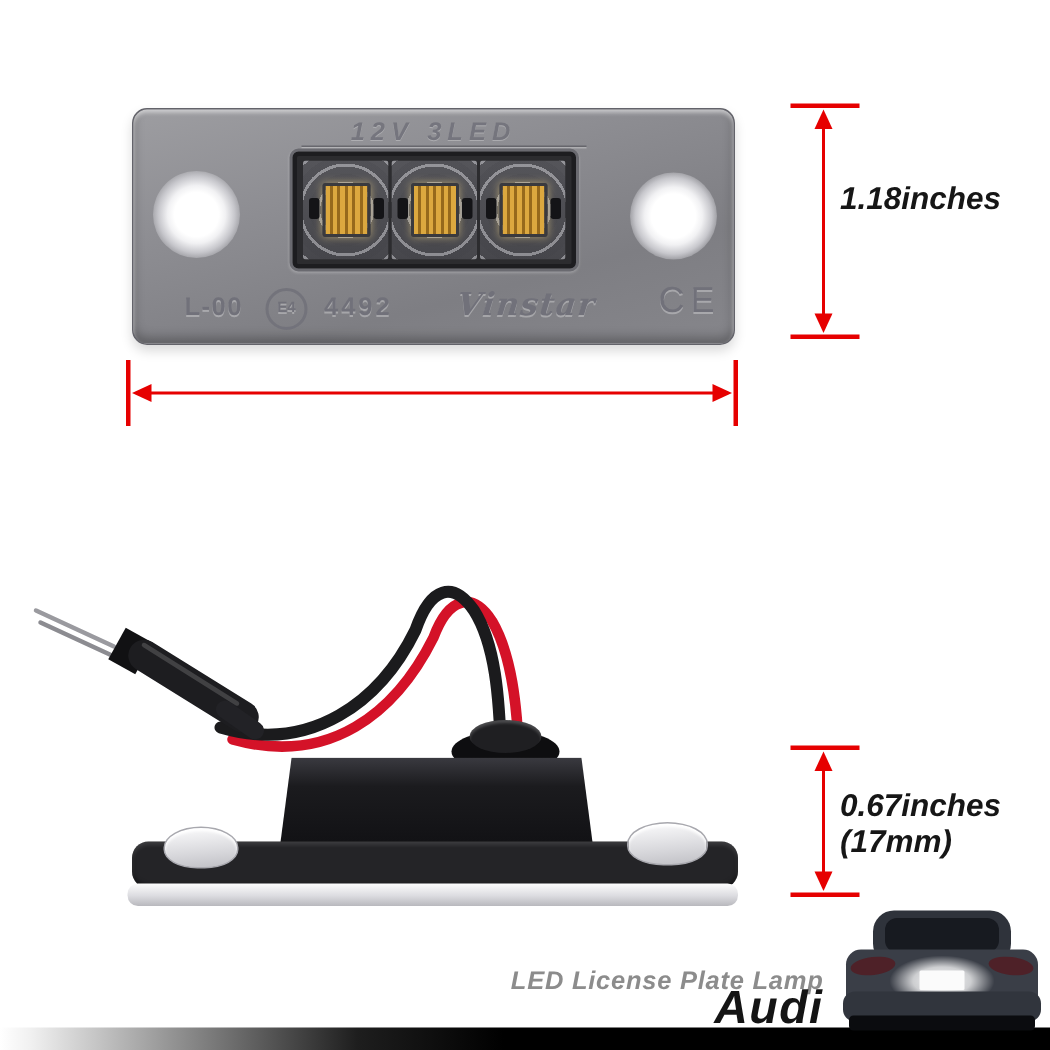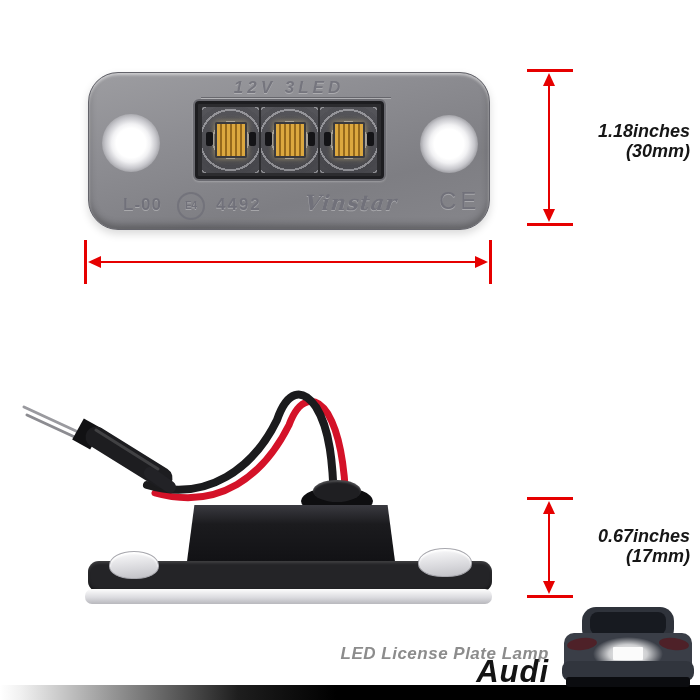--- a/index.html
+++ b/index.html
@@ -1,20 +1,20 @@
 <!DOCTYPE html>
 <html><head>
 <meta charset="utf-8">
 <style>
   html,body{margin:0;padding:0;}
   body{font-family:"Liberation Sans",sans-serif;background:#fff;}
   #canvas{position:relative;width:700px;height:700px;background:#ffffff;overflow:hidden;}
 
   
-  .lamp-front{position:absolute;left:88px;top:72px;width:400px;height:156px;border-radius:30px;
+  .lamp-front{position:absolute;left:88px;top:72px;width:400px;height:156px;border-radius:10px;
     background:linear-gradient(165deg,#9d9da1 0%,#8d8d92 35%,#7e7e83 70%,#86868b 100%);
     border:1px solid #63636a;
     box-shadow:inset 0 2px 3px rgba(255,255,255,.55),inset 0 -4px 7px rgba(0,0,0,.28),0 4px 8px rgba(0,0,0,.15);}
   .engraved{color:#71717a;text-shadow:0 1px 0 rgba(255,255,255,.3);}
   .eng-top{position:absolute;left:0;right:0;top:5px;text-align:center;font-size:17px;font-weight:bold;
     font-style:italic;letter-spacing:4px;opacity:.85;}
   .eng-line{position:absolute;left:112px;right:98px;top:24px;height:0;border-top:1px solid rgba(90,90,96,.75);
     border-bottom:1px solid rgba(255,255,255,.3);}
   .lens{position:absolute;left:104px;top:26px;width:193px;height:82px;background:#2c2c2f;border:2px solid #6a6a70;
     border-radius:6px;box-shadow:inset 0 0 0 3px #1d1d20,0 1px 2px rgba(255,255,255,.25);display:flex;padding:6px;box-sizing:border-box;}
@@ -42,22 +42,22 @@
   .red{background:#e60000;}
   .cap-h{position:absolute;width:46px;height:3px;}
   .cap-v{position:absolute;width:3px;height:44px;}
   .dim-line-v{position:absolute;width:2px;}
   .dim-line-h{position:absolute;height:2px;}
   .arr{position:absolute;width:0;height:0;}
   .arr-up{border-left:6px solid transparent;border-right:6px solid transparent;border-bottom:13px solid #e60000;}
   .arr-down{border-left:6px solid transparent;border-right:6px solid transparent;border-top:13px solid #e60000;}
   .arr-left{border-top:6px solid transparent;border-bottom:6px solid transparent;border-right:13px solid #e60000;}
   .arr-right{border-top:6px solid transparent;border-bottom:6px solid transparent;border-left:13px solid #e60000;}
-  .dim-label{position:absolute;font-weight:bold;font-style:italic;color:#161616;font-size:18px;
-    line-height:1.12;text-align:right;}
+  .dim-label{position:absolute;font-weight:bold;font-style:italic;color:#161616;font-size:21px;
+    line-height:1.12;text-align:left;}
 
   
   .wires-svg{position:absolute;left:0;top:375px;}
   .grommet-outer{position:absolute;left:301px;top:487px;width:72px;height:28px;border-radius:50%;background:#0e0e10;}
   .grommet-inner{position:absolute;left:313px;top:480px;width:48px;height:22px;border-radius:50%;background:#1f1f22;
     box-shadow:inset 0 2px 2px rgba(255,255,255,.2);}
   .housing{position:absolute;left:186px;top:505px;width:210px;height:64px;
     clip-path:polygon(4% 0,96% 0,100% 100%,0 100%);
     background:linear-gradient(180deg,#3a3a40 0,#1b1b1e 30%,#101013 100%);}
   .flange{position:absolute;left:181px;top:566px;width:220px;height:13px;background:#1a1a1d;border-radius:3px;}
@@ -113,21 +113,20 @@
   </div>
 
   <div>
     <div class="red cap-h" style="left:527px;top:69px;"></div>
     <div class="red cap-h" style="left:527px;top:223px;"></div>
     <div class="red dim-line-v" style="left:548px;top:76px;height:143px;"></div>
     <div class="arr arr-up" style="left:543px;top:73px;"></div>
     <div class="arr arr-down" style="left:543px;top:209px;"></div>
     <div class="dim-label" style="left:560px;top:121px;width:130px;">
       <div>1.18inches</div>
-      <div>(30mm)</div>
     </div>
   </div>
 
   <div>
     <div class="red cap-v" style="left:84px;top:240px;"></div>
     <div class="red cap-v" style="left:489px;top:240px;"></div>
     <div class="red dim-line-h" style="left:91px;top:261px;width:394px;"></div>
     <div class="arr arr-left" style="left:88px;top:256px;"></div>
     <div class="arr arr-right" style="left:475px;top:256px;"></div>
     <div class="dim-label" style="left:178px;top:285px;width:220px;">

